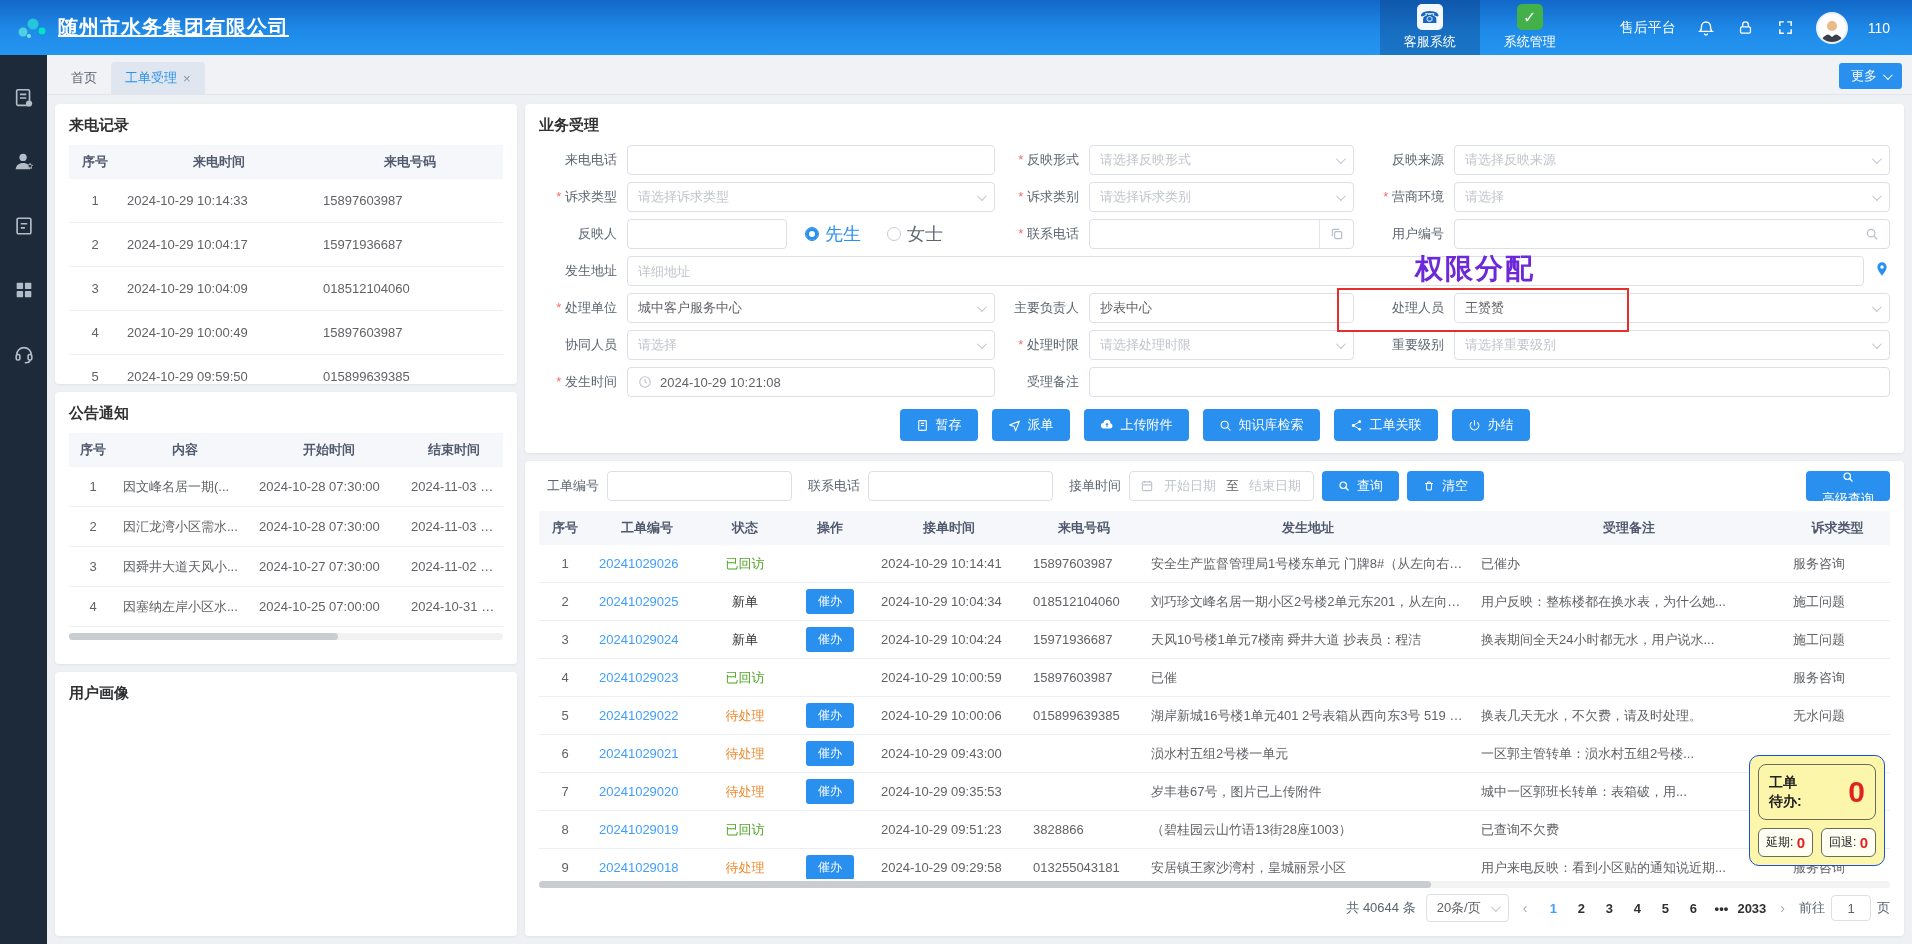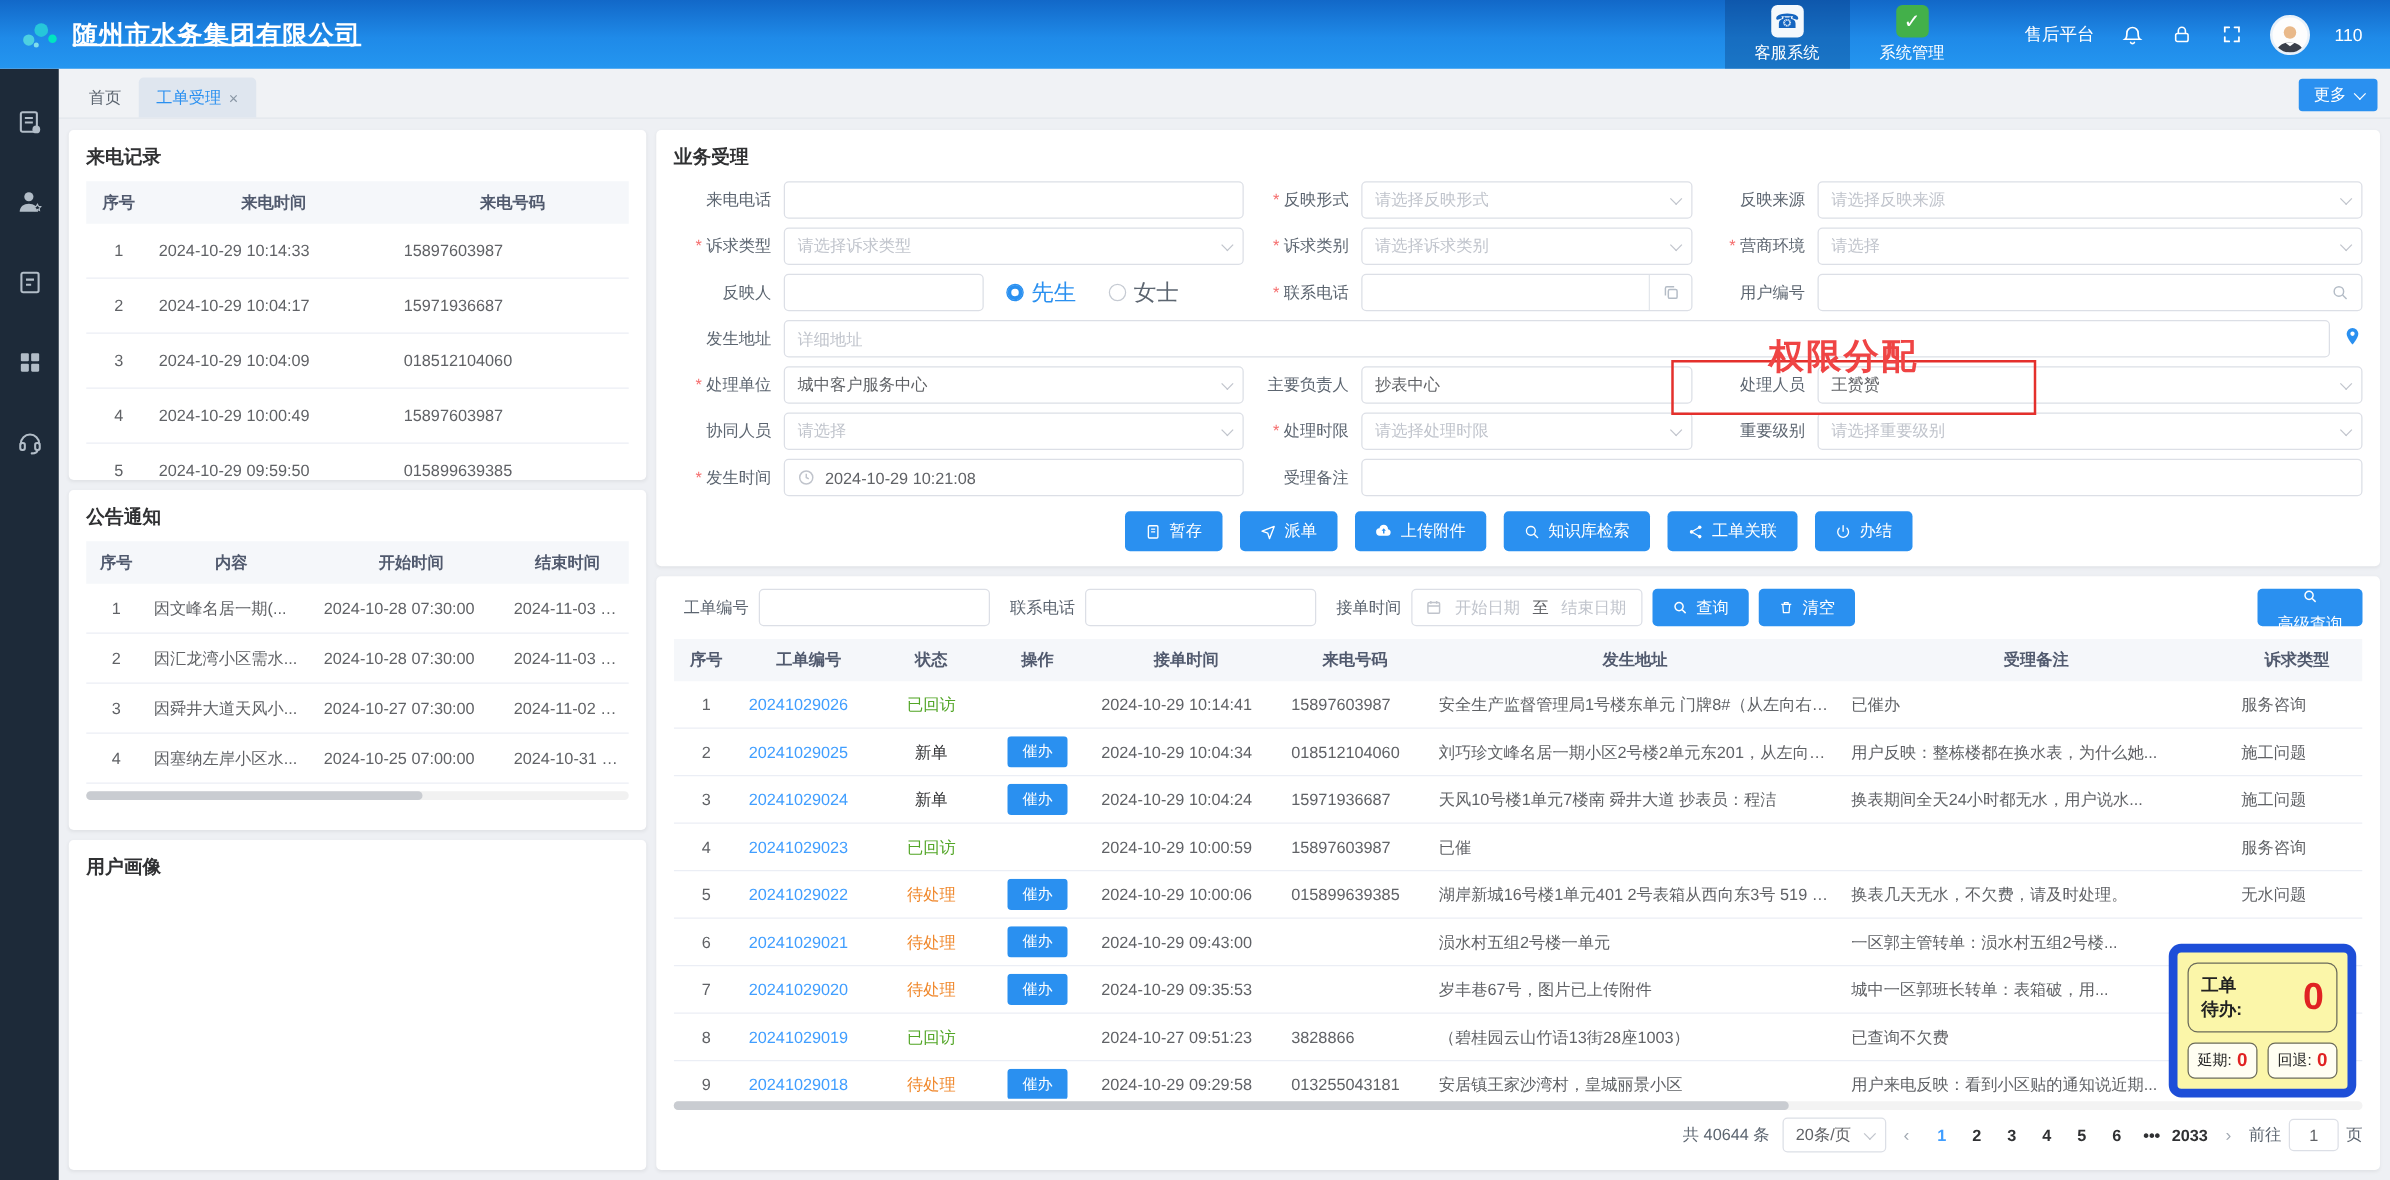--- a/index.html
+++ b/index.html
@@ -92,21 +92,21 @@
   .radio.on .rdot { border-color:#2a90f0; background:#2a90f0; box-shadow:inset 0 0 0 3px #2a90f0, inset 0 0 0 8px #fff; }
   .suffix-box { margin-left:auto; border-left:1px solid #e3e7ec; height:28px; width:34px; display:flex; align-items:center; justify-content:center; flex:none; cursor:pointer; }
   .in-ic { margin-left:auto; flex:none; display:flex; cursor:pointer; }
   .pin-ic { margin-left:10px; flex:none; cursor:pointer; }
   .btnrow { display:flex; justify-content:center; gap:14px; margin-top:12px; }
   .blue-btn { background:#2a90f0; color:#fff; border:none; border-radius:4px; height:32px; padding:0 16px;
     font-size:13px; display:flex; align-items:center; gap:7px; cursor:pointer; }
   .blue-btn svg { flex:none; }
 
   
-  .perm-text { position:absolute; left:890px; top:162px; color:#ef4444; font-size:28px; font-weight:700; letter-spacing:2px; z-index:20; }
+  .perm-text { position:absolute; left:890px; top:146px; color:#6d28d9; font-size:28px; font-weight:700; letter-spacing:2px; z-index:20; }
   .perm-rect { position:absolute; left:812px; top:184px; width:292px; height:44px; border:2px solid #e4302c; z-index:19; pointer-events:none; }
 
   
   .list-card { flex:1; display:flex; flex-direction:column; min-width:0; position:relative; padding-top:10px; }
   .filter { display:flex; align-items:center; gap:8px; margin-bottom:10px; font-size:13px; color:#5c6570; }
   .filter .ctrl { width:185px; flex:none; }
   .flt-label { margin-left:8px; white-space:nowrap; }
   .daterange { width:300px; flex:none; gap:8px; color:#c0c4cc; }
   .daterange .to { color:#606266; flex:none; }
   .daterange span.dph { flex:1; text-align:center; }
@@ -130,21 +130,21 @@
   
   .pager { display:flex; align-items:center; justify-content:flex-end; gap:10px; height:32px; font-size:13px; color:#5c6570; }
   .psize { border:1px solid #dcdfe6; border-radius:4px; height:28px; padding:0 10px; display:flex; align-items:center; gap:10px; cursor:pointer; color:#606266; }
   .parrow { color:#a3aab3; font-size:14px; cursor:pointer; padding:0 4px; }
   .pages { display:flex; align-items:center; gap:4px; }
   .pnum { min-width:24px; height:26px; display:flex; align-items:center; justify-content:center; cursor:pointer; color:#303133; font-weight:700; }
   .pnum.current { color:#409eff; }
   .goto input { width:40px; height:26px; border:1px solid #dcdfe6; border-radius:4px; text-align:center; font-size:13px; color:#606266; outline:none; }
 
   
-  .todo { position:absolute; right:27px; top:755px; width:150px; background:#fbf6a9; border:7px solid #1d4ed8; border-radius:10px; padding:8px; z-index:60; }
+  .todo { position:absolute; right:27px; top:755px; width:136px; background:#fbf6a9; border:1px solid #1d4ed8; border-radius:10px; padding:8px; z-index:60; }
   .todo-main { border:1.5px solid #6b6b5a; border-radius:8px; padding:8px 10px; display:flex; align-items:center; gap:8px; }
   .todo-label { font-size:14px; font-weight:700; color:#222; line-height:1.35; }
   .todo-count { font-size:30px; font-weight:700; color:#e02222; margin-left:auto; }
   .todo-sub { display:flex; gap:8px; margin-top:8px; }
   .todo-chip { flex:1; background:#fffef2; border:1.5px solid #6b6b5a; border-radius:6px; padding:5px 7px; display:flex; align-items:center; font-size:12px; color:#222; }
   .todo-chip b { color:#e02222; font-size:15px; margin-left:auto; }
 </style>
 </head>
 <body>
 
@@ -673,21 +673,21 @@
               <div class="td c-addr">岁丰巷67号，图片已上传附件</div>
               <div class="td c-remark">城中一区郭班长转单：表箱破，用...</div>
               <div class="td c-type"></div>
             </div>
 
             <div class="trow">
               <div class="td c-no">8</div>
               <div class="td c-order"><a class="link">20241029019</a></div>
               <div class="td c-status"><span class="status visited">已回访</span></div>
               <div class="td c-op"><button class="urge" style="visibility: hidden;"></button></div>
-              <div class="td c-time">2024-10-27 09:51:23</div>
+              <div class="td c-time">2024-10-29 09:51:23</div>
               <div class="td c-phone">3828866</div>
               <div class="td c-addr">（碧桂园云山竹语13街28座1003）</div>
               <div class="td c-remark">已查询不欠费</div>
               <div class="td c-type"></div>
             </div>
 
             <div class="trow">
               <div class="td c-no">9</div>
               <div class="td c-order"><a class="link">20241029018</a></div>
               <div class="td c-status"><span class="status pending">待处理</span></div>

